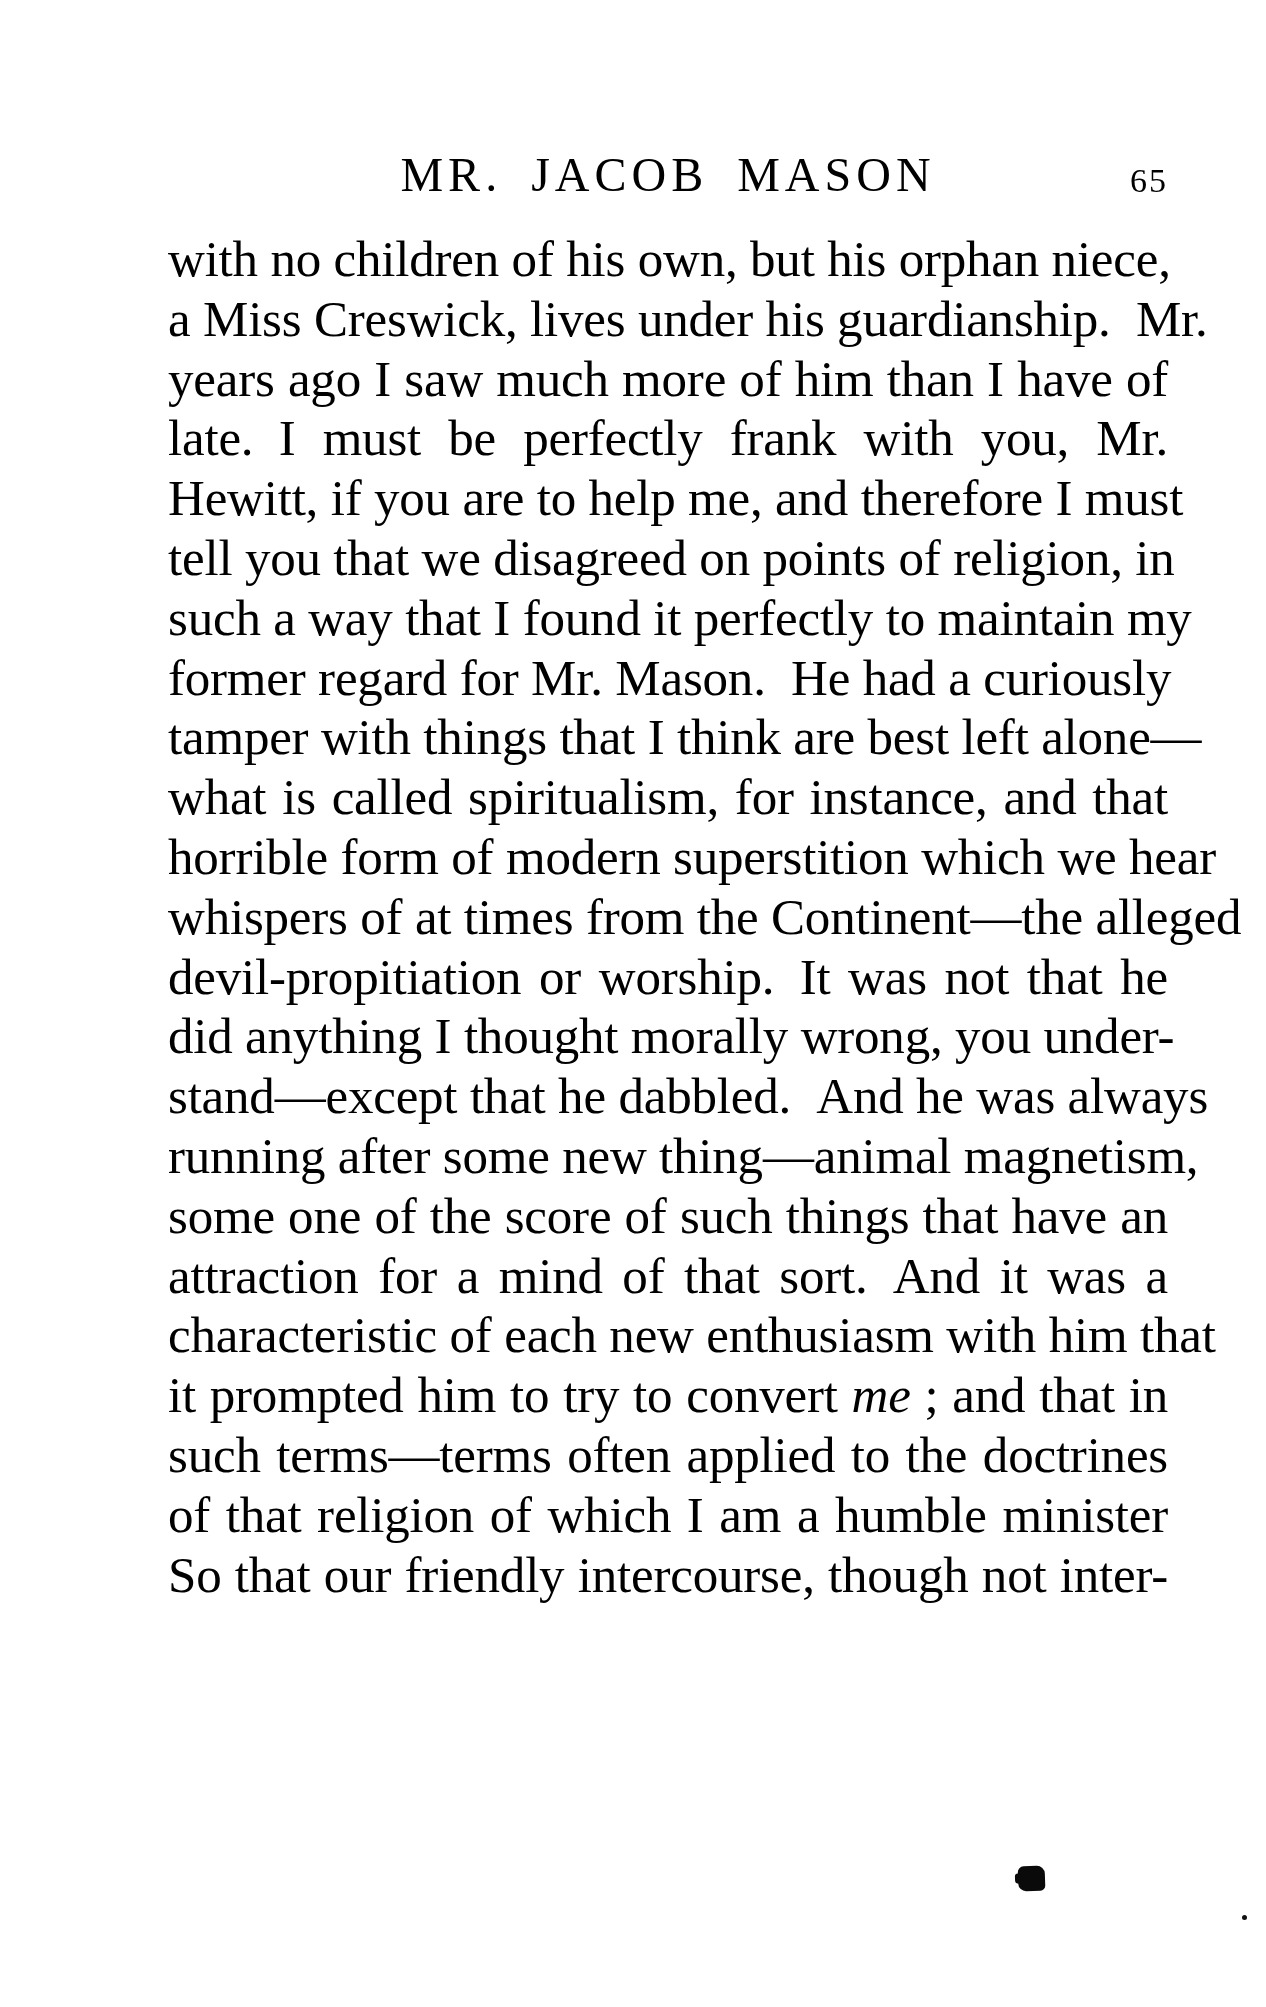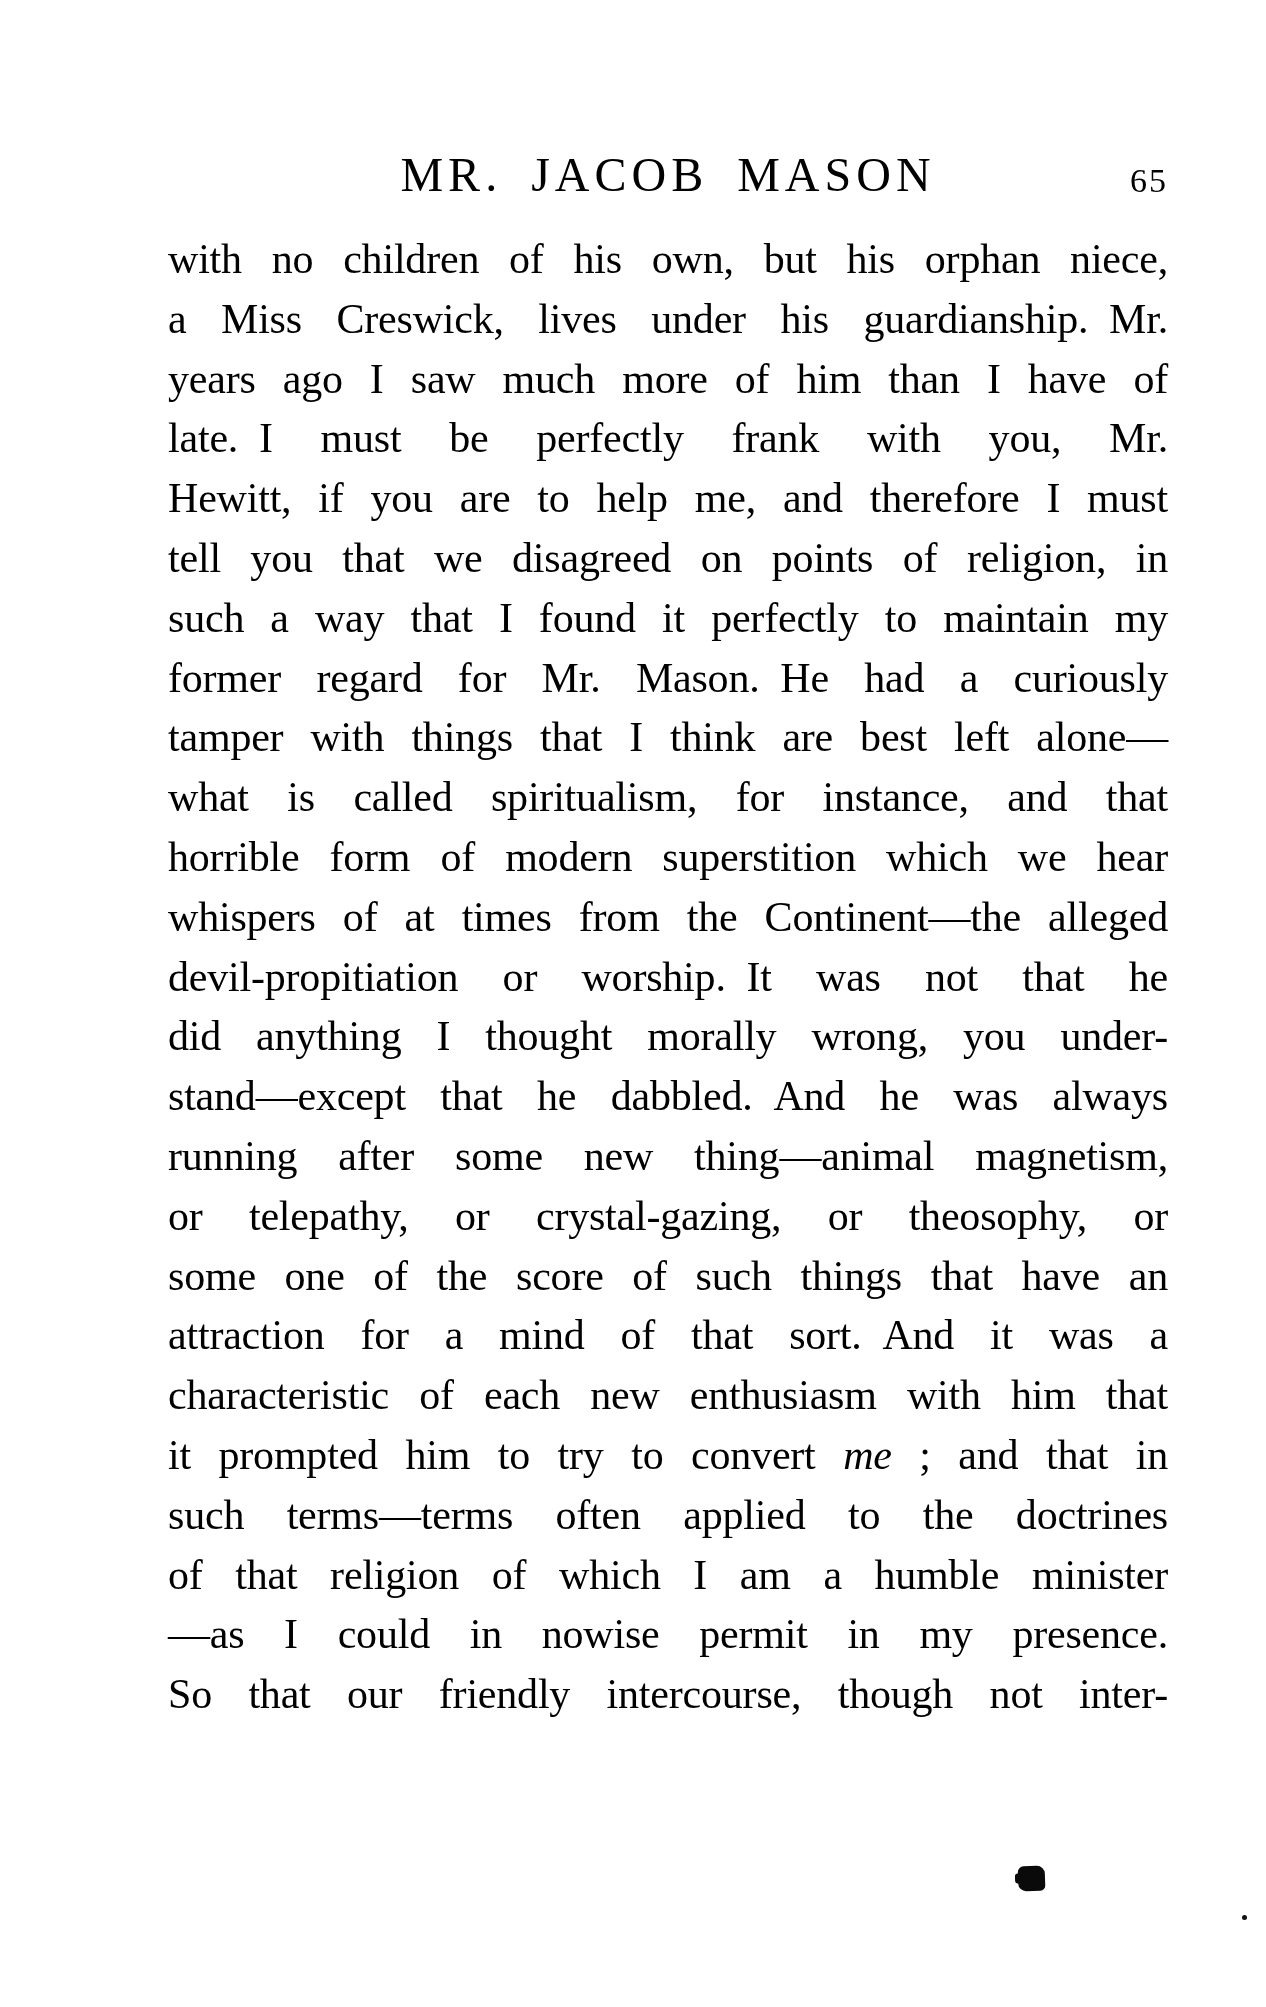--- a/index.html
+++ b/index.html
@@ -41,21 +41,21 @@
   }
   .text-block {
     position: absolute;
     top: 230px;
     left: 168px;
     width: 1000px;
   }
   .line {
     height: 59.8px;
     line-height: 59.8px;
-    font-size: 42px;
+    font-size: 51px;
     letter-spacing: -0.2px;
     text-align: justify;
     text-align-last: justify;
     white-space: nowrap;
   }
   .line .it {
     font-style: italic;
   }
   .printers-mark {
     position: absolute;
@@ -106,26 +106,24 @@
       <div class="line"><span>such a way that I found it perfectly to maintain my</span></div>
       <div class="line"><span>former regard for Mr. Mason. He had a curiously</span></div>
       <div class="line"><span>tamper with things that I think are best left alone—</span></div>
       <div class="line"><span>what is called spiritualism, for instance, and that</span></div>
       <div class="line"><span>horrible form of modern superstition which we hear</span></div>
       <div class="line"><span>whispers of at times from the Continent—the alleged</span></div>
       <div class="line"><span>devil-propitiation or worship. It was not that he</span></div>
       <div class="line"><span>did anything I thought morally wrong, you under-</span></div>
       <div class="line"><span>stand—except that he dabbled. And he was always</span></div>
       <div class="line"><span>running after some new thing—animal magnetism,</span></div>
-      <div class="line"><span>or telepathy, or crystal-gazing, or theosophy, or</span></div>
       <div class="line"><span>some one of the score of such things that have an</span></div>
       <div class="line"><span>attraction for a mind of that sort. And it was a</span></div>
       <div class="line"><span>characteristic of each new enthusiasm with him that</span></div>
       <div class="line"><span>it prompted him to try to convert </span><span class="it">me</span><span> ; and that in</span></div>
       <div class="line"><span>such terms—terms often applied to the doctrines</span></div>
       <div class="line"><span>of that religion of which I am a humble minister</span></div>
-      <div class="line"><span>—as I could in nowise permit in my presence.</span></div>
       <div class="line"><span>So that our friendly intercourse, though not inter-</span></div>
     </div>
 
   <div class="printers-mark"></div>
   <div class="speck"></div>
 </div>
 
 </body></html>

